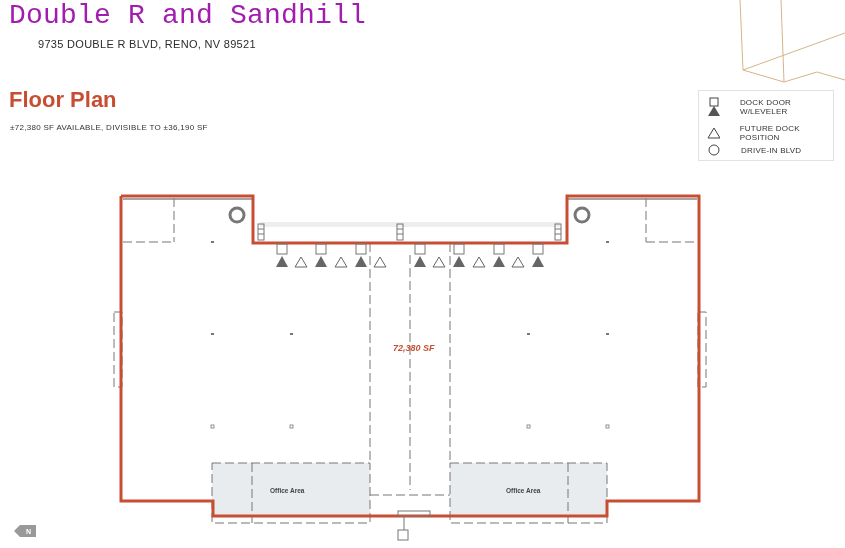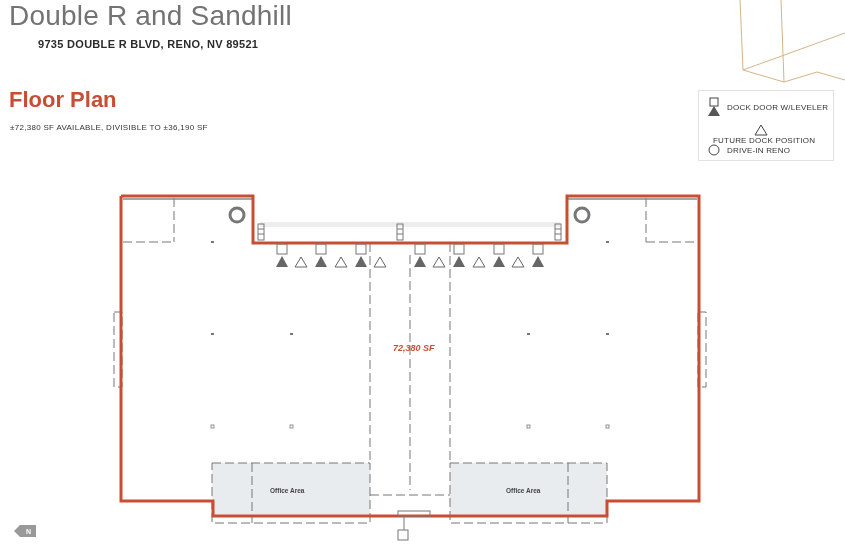--- a/index.html
+++ b/index.html
@@ -1,23 +1,23 @@
 <!DOCTYPE html>
 <html><head>
 <meta charset="utf-8">
 <style>
   html,body{margin:0;padding:0;background:#fff;}
   body{width:845px;height:548px;position:relative;overflow:hidden;font-family:"Liberation Sans",sans-serif;}
-  .title{position:absolute;left:9px;top:0px;font-size:28px;color:#737373;letter-spacing:0.2px;font-weight:normal;}
-  .address{position:absolute;left:10px;top:38px;font-size:11px;font-weight:bold;color:#2b2b2b;letter-spacing:0.3px;padding-left:28px;}
+  .title{position:absolute;left:9px;top:0px;font-size:28px;color:#a21caf;letter-spacing:0.2px;font-weight:normal;font-family:Liberation Mono, monospace;}
+  .address{position:absolute;left:10px;top:38px;font-size:11px;font-weight:normal;color:#2b2b2b;letter-spacing:0.3px;padding-left:28px;}
   .section{position:absolute;left:9px;top:87px;font-size:22px;color:#c84e33;font-weight:bold;}
   .subtitle{position:absolute;left:10px;top:123px;font-size:8px;color:#333;letter-spacing:0.3px;}
   .legend{position:absolute;left:698px;top:90px;width:134px;height:69px;border:1px solid #e2e2e2;background:#fff;}
   .legend-row{position:absolute;left:8px;display:flex;align-items:center;font-size:8px;color:#333;letter-spacing:0.2px;}
-  .legend-row span.lbl{margin-left:6px;text-align:right;}
+  .legend-row span.lbl{margin-left:20px;}
   .plan{position:absolute;left:0;top:0;}
   .deco{position:absolute;left:0;top:0;}
   .area-label{position:absolute;left:393px;top:343px;font-size:9px;font-weight:bold;color:#c84e33;font-style:italic;}
   .office{position:absolute;font-size:6.5px;font-weight:bold;color:#444;}
   .north{position:absolute;left:14px;top:525px;}
 </style>
 </head>
 <body>
 
 <div class="title">Double R and Sandhill</div>
@@ -37,31 +37,31 @@
 </svg>
 
 <div class="legend">
   <div class="legend-row" style="top:6px;">
     <svg width="14" height="20">
       <rect x="3" y="1" width="8" height="8" fill="none" stroke="#444" stroke-width="1"></rect>
       <polygon points="7,9 13,19 1,19" fill="#555"></polygon>
     </svg>
     <span class="lbl">DOCK DOOR W/LEVELER</span>
   </div>
-  <div class="legend-row" style="top:33px;flex-direction:column;">
+  <div class="legend-row" style="top:33px;">
     <svg width="14" height="12">
       <polygon points="7,1 13,11 1,11" fill="none" stroke="#444" stroke-width="1"></polygon>
     </svg>
     <span class="lbl">FUTURE DOCK POSITION</span>
   </div>
   <div class="legend-row" style="top:53px;">
     <svg width="14" height="12">
       <circle cx="7" cy="6" r="5" fill="none" stroke="#444" stroke-width="1"></circle>
     </svg>
-    <span class="lbl">DRIVE-IN RENO</span>
+    <span class="lbl">DRIVE-IN BLVD</span>
   </div>
 </div>
 
 <svg class="plan" width="845" height="548">
 
   <rect x="212" y="463" width="158" height="54" fill="#e8ecef"></rect>
   <rect x="450" y="463" width="157" height="54" fill="#e8ecef"></rect>
 
   <g stroke="#777" stroke-width="1" fill="none" stroke-dasharray="9,4">
     <line x1="123" y1="242" x2="174" y2="242"></line>

